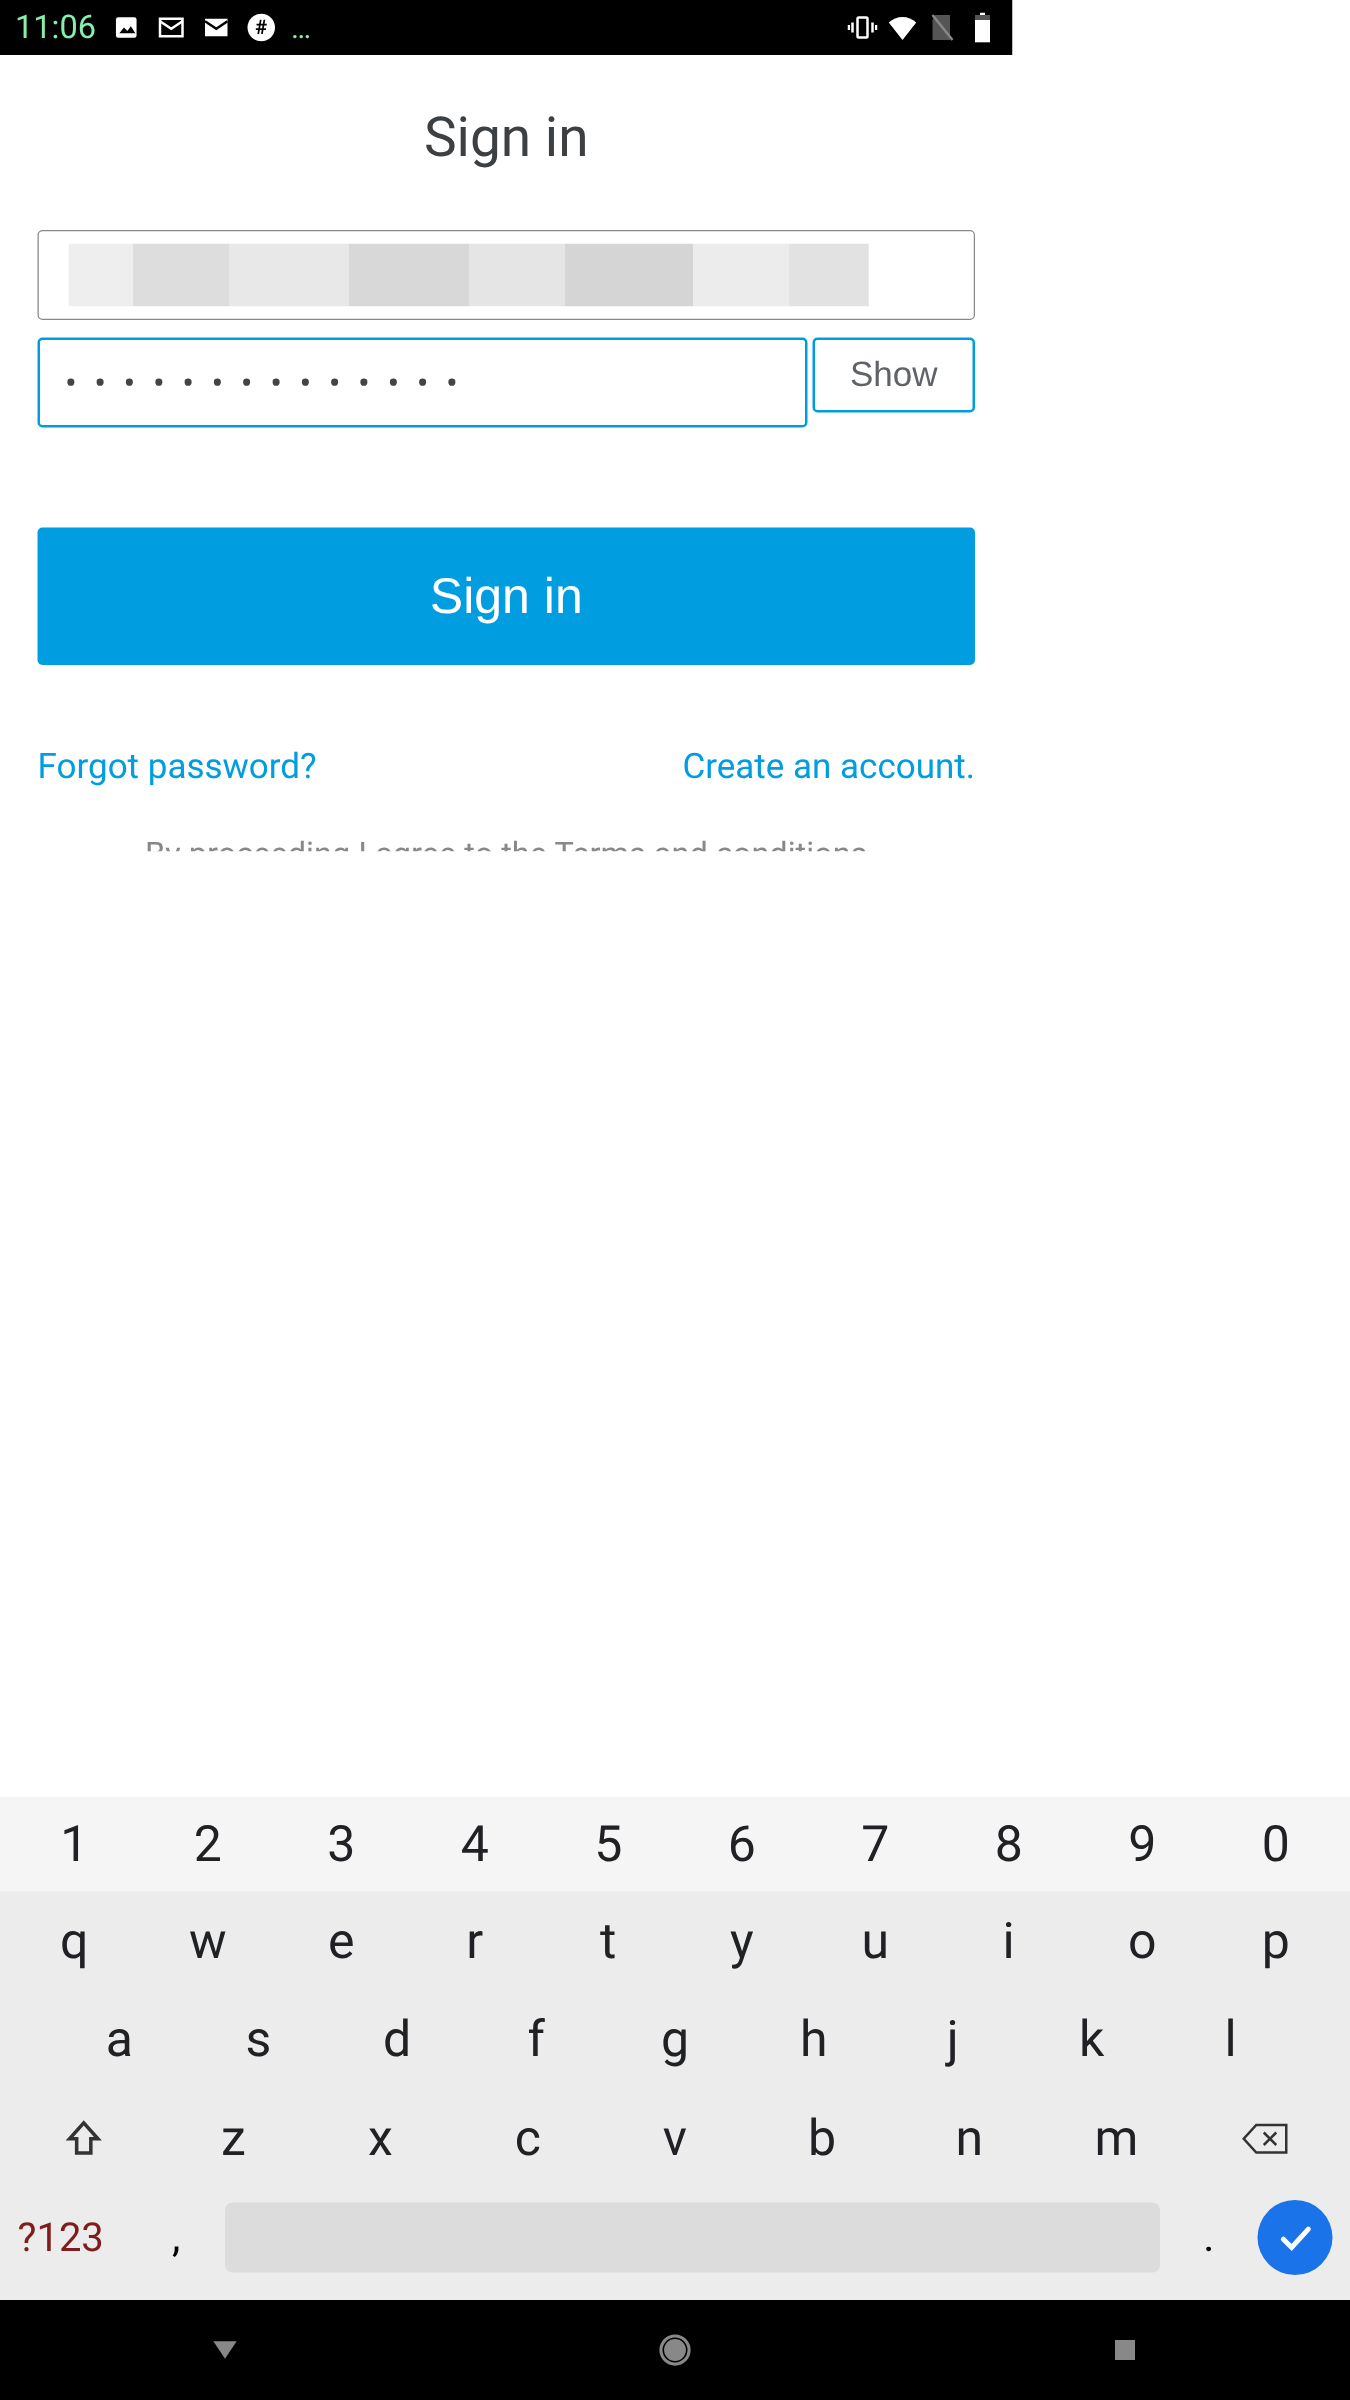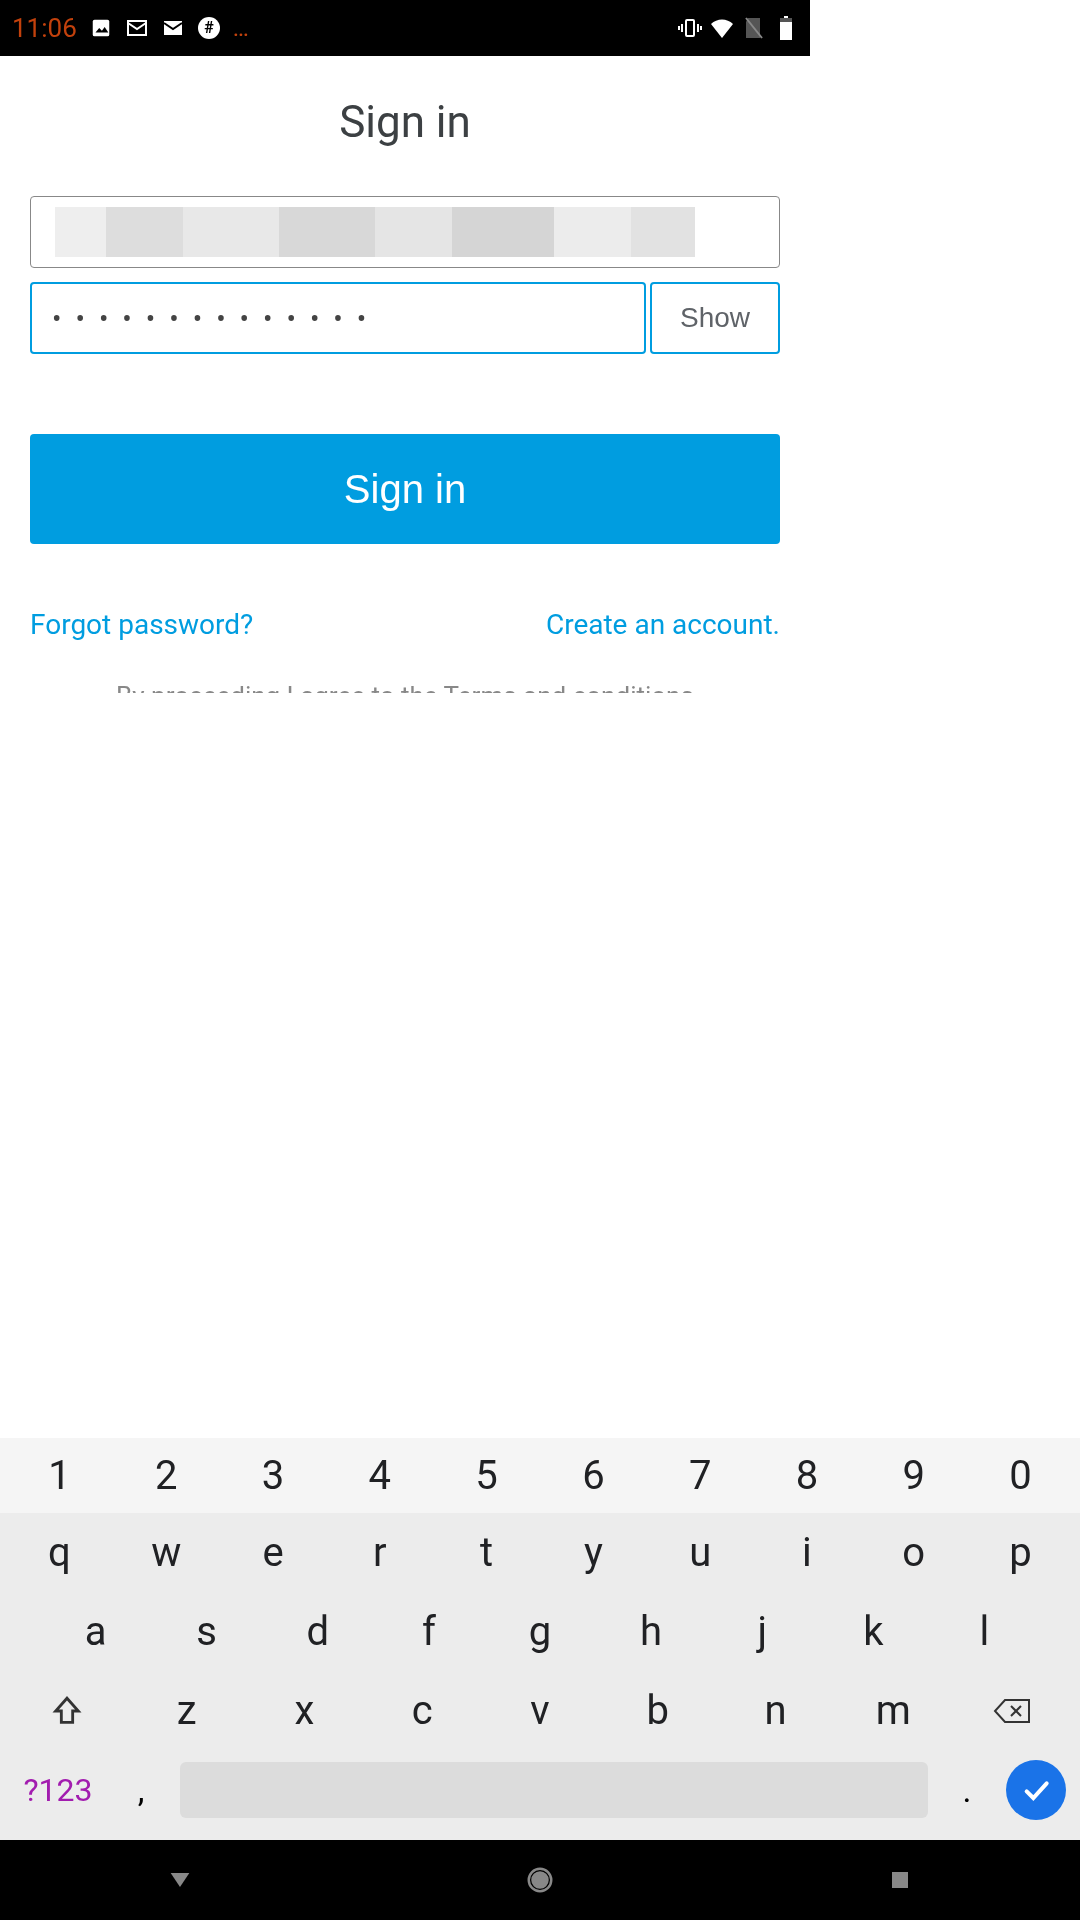--- a/index.html
+++ b/index.html
@@ -1,45 +1,45 @@
 <!DOCTYPE html>
 <html><head>
 <meta charset="utf-8">
 <style>
   * { box-sizing: border-box; margin: 0; padding: 0; }
   html, body { width: 810px; height: 1440px; font-family: -apple-system, Roboto, sans-serif; overflow: hidden; background: #fff; }
   
-  .status-bar { height: 56px; background: #000; color: #c2410c; display: flex; align-items: center; padding: 0 12px; justify-content: space-between; }
+  .status-bar { height: 44px; background: #000; color: #86efac; display: flex; align-items: center; padding: 0 12px; justify-content: space-between; }
   .status-left { display: flex; align-items: center; gap: 12px; }
   .status-right { display: flex; align-items: center; gap: 8px; }
   .time { font-size: 26px; font-weight: 400; }
   .status-icon { width: 24px; height: 24px; display: inline-flex; align-items: center; justify-content: center; }
   .dots { font-size: 24px; letter-spacing: 2px; }
   
   .main { padding: 40px 30px 0 30px; background: #fff; }
   .title { font-size: 44px; color: #3c4043; text-align: center; margin-bottom: 48px; font-weight: 400; }
   .input-row { margin-bottom: 14px; }
   .text-input { width: 100%; height: 72px; border: 1px solid #888; border-radius: 4px; font-size: 28px; padding: 0 20px; }
   .redacted { display: flex; align-items: center; padding-left: 24px; }
   .redacted-bar { height: 50px; width: 640px; background: linear-gradient(90deg,#eee 0 8%,#ddd 8% 20%,#e8e8e8 20% 35%,#d8d8d8 35% 50%,#e5e5e5 50% 62%,#d5d5d5 62% 78%,#ececec 78% 90%,#e2e2e2 90% 100%); }
   .password-row { display: flex; gap: 4px; }
   .password-input { flex: 1; height: 72px; border: 2px solid #009de0; border-radius: 4px; font-size: 28px; padding: 0 20px; letter-spacing: 14px; color: #444; display:flex; align-items:center; }
-  .show-btn { width: 130px; height: 72px; border: 2px solid #009de0; border-radius: 4px; background: #fff; color: #5f6368; font-size: 28px; display: flex; align-items: center; justify-content: center; }
+  .show-btn { width: 130px; height: 60px; border: 2px solid #009de0; border-radius: 4px; background: #fff; color: #5f6368; font-size: 28px; display: flex; align-items: center; justify-content: center; }
   .signin-btn { width: 100%; height: 110px; background: #009de0; color: #fff; font-size: 40px; border: none; border-radius: 4px; margin-top: 80px; }
   .links-row { display: flex; justify-content: space-between; margin-top: 24px; font-size: 28px; color: #009de0; }
   .link { color: #009de0; margin-top: 40px; }
   .terms-hint { margin-top: 40px; font-size: 26px; color: #888; text-align: center; overflow: hidden; white-space: nowrap; height: 12px; }
   
   .keyboard { position: absolute; bottom: 80px; left: 0; right: 0; background: #ececec; padding-top: 0; }
   .num-row { background: #f5f5f5; display: flex; justify-content: space-around; padding: 14px 6px; }
   .krow { display: flex; justify-content: space-around; padding: 16px 6px; }
   .key { font-size: 40px; color: #202124; text-align: center; min-width: 60px; }
   .krow.indent { padding-left: 40px; padding-right: 40px; }
   .bottom-row { display: flex; align-items: center; padding: 10px 14px 20px 14px; gap: 14px; }
-  .mode-key { font-size: 32px; color: #a21caf; min-width: 88px; text-align: center; }
+  .mode-key { font-size: 32px; color: #7f1d1d; min-width: 88px; }
   .comma-key, .period-key { font-size: 34px; min-width: 50px; text-align: center; }
   .space-key { flex: 1; height: 56px; background: #dcdcdc; border-radius: 6px; }
   .enter-key { width: 60px; height: 60px; border-radius: 50%; background: #1a73e8; display: flex; align-items: center; justify-content: center; }
   .shift-key, .backspace-key { min-width: 64px; display: flex; align-items: center; justify-content: center; }
   
   .navbar { position: absolute; bottom: 0; left: 0; right: 0; height: 80px; background: #000; display: flex; align-items: center; justify-content: space-around; }
   .nav-icon { width: 36px; height: 36px; display: flex; align-items: center; justify-content: center; }
 </style>
 </head>
 <body>

